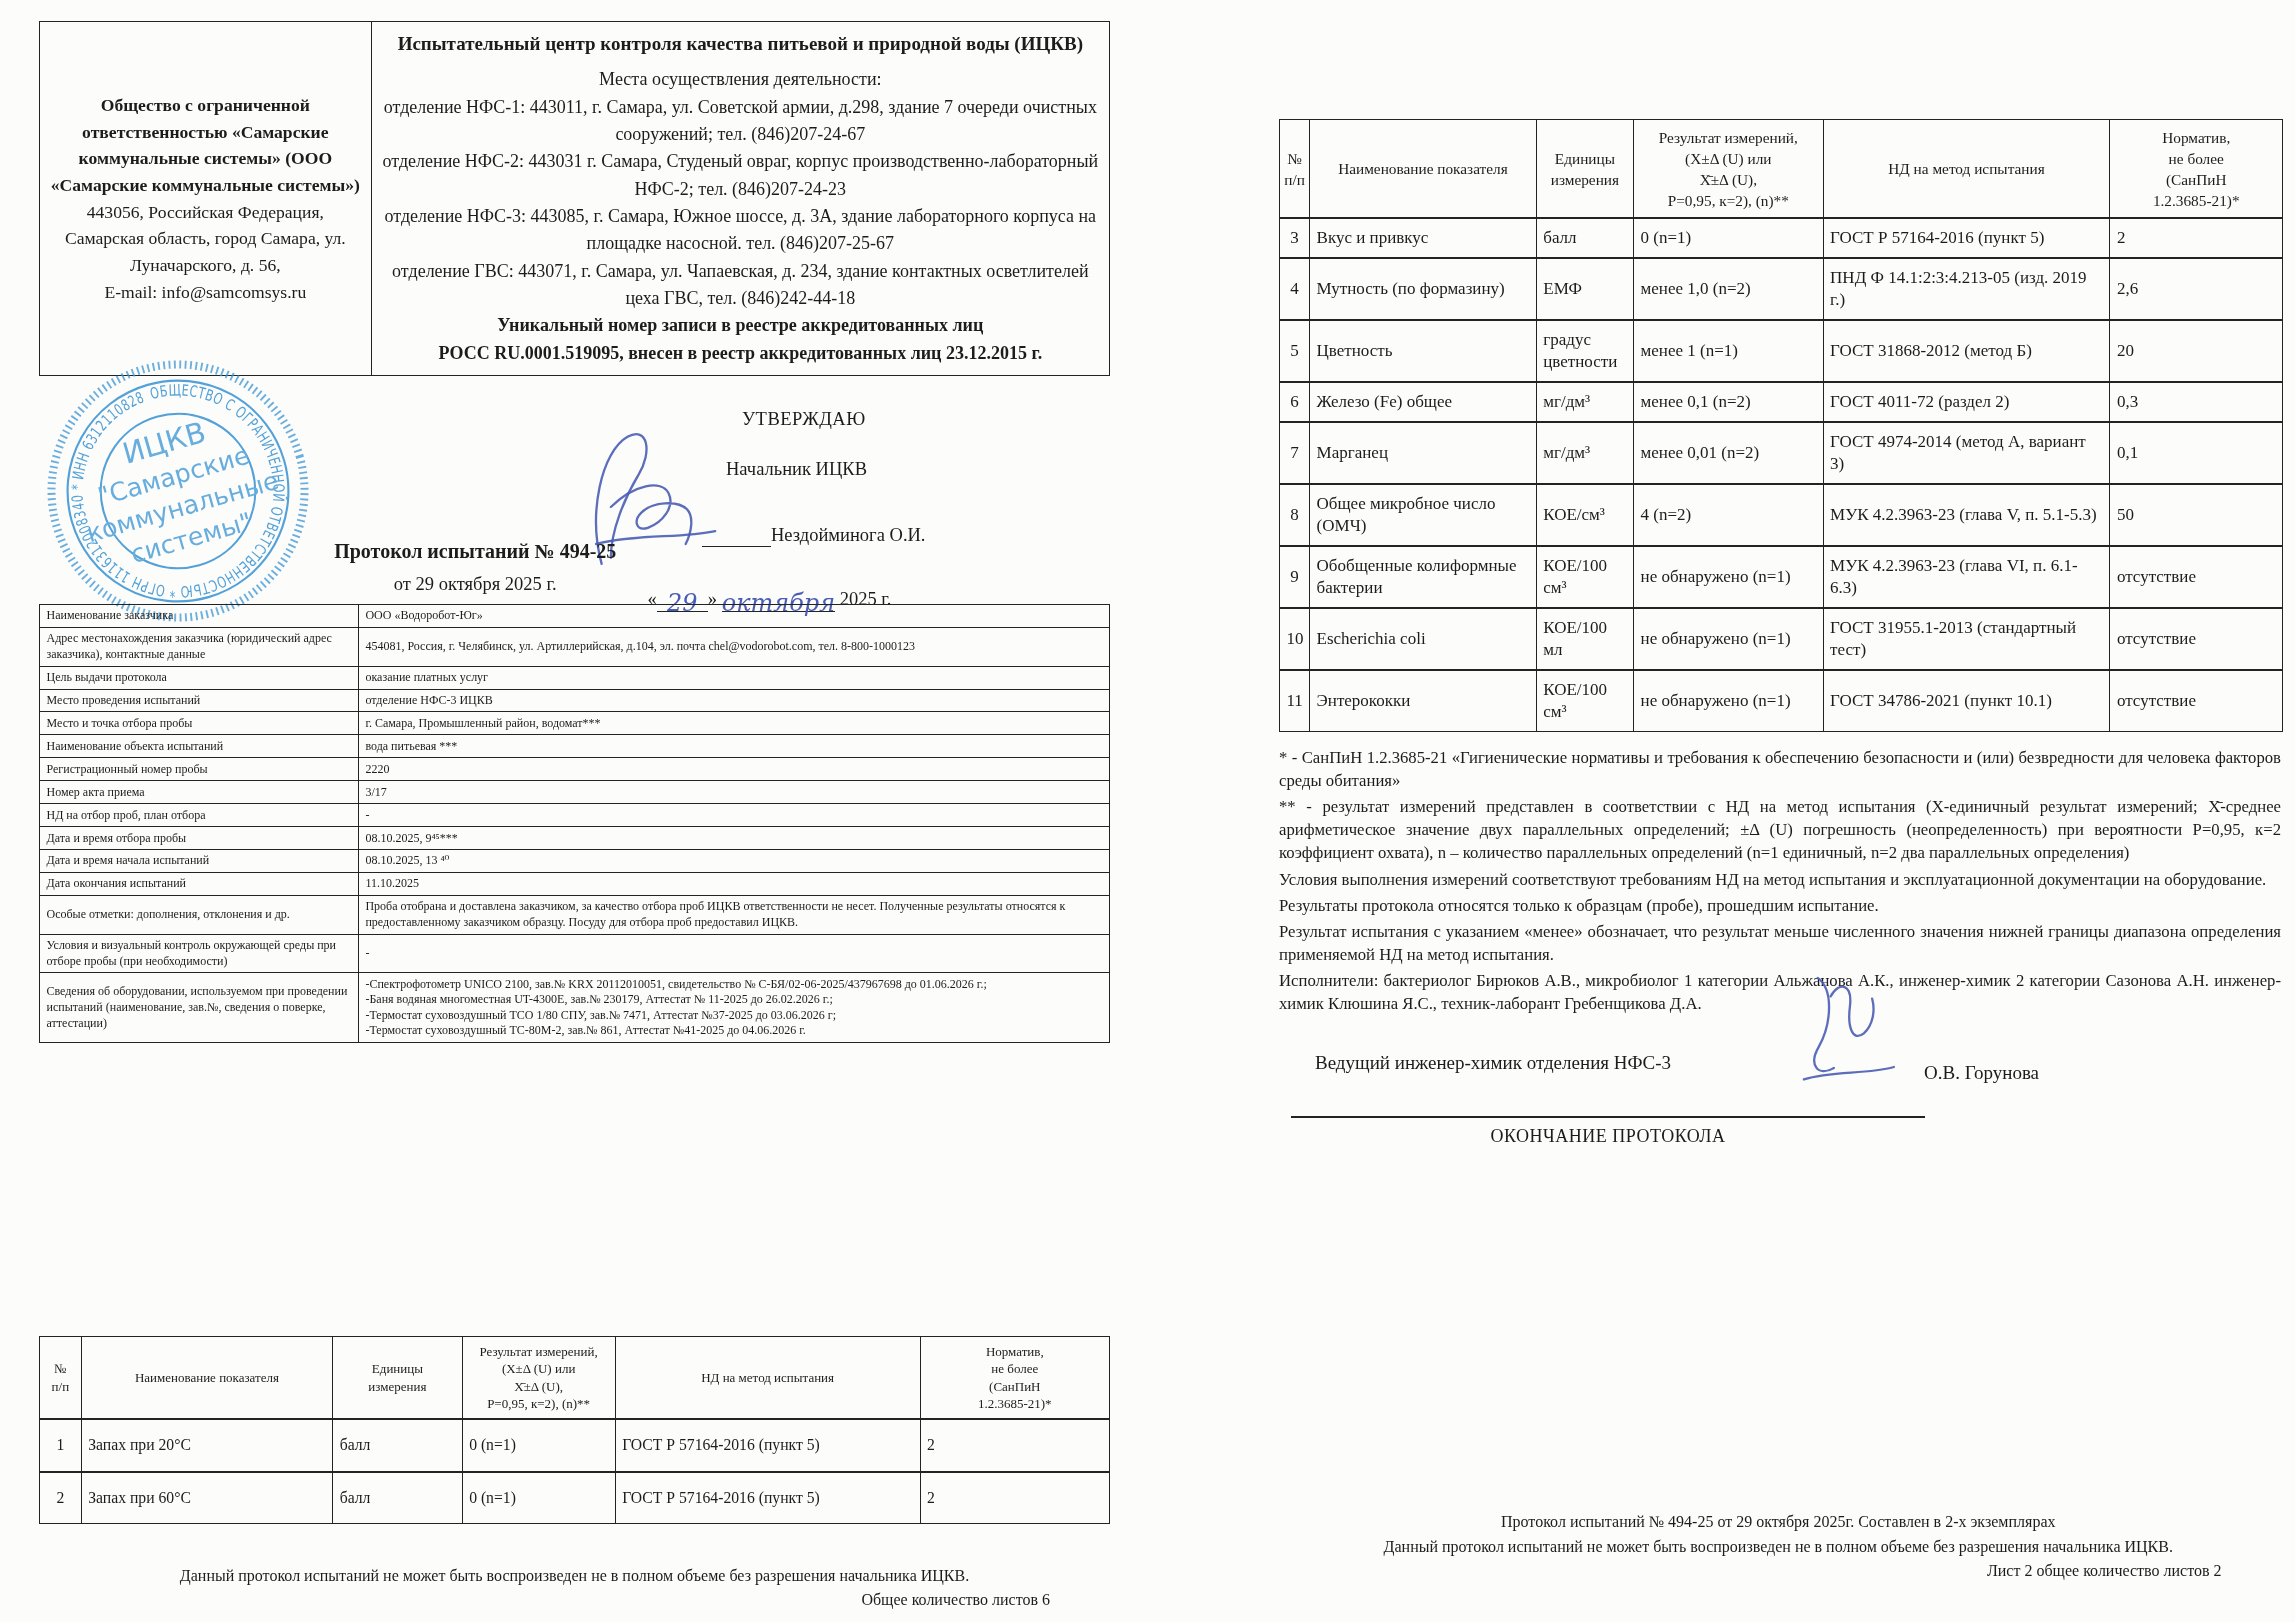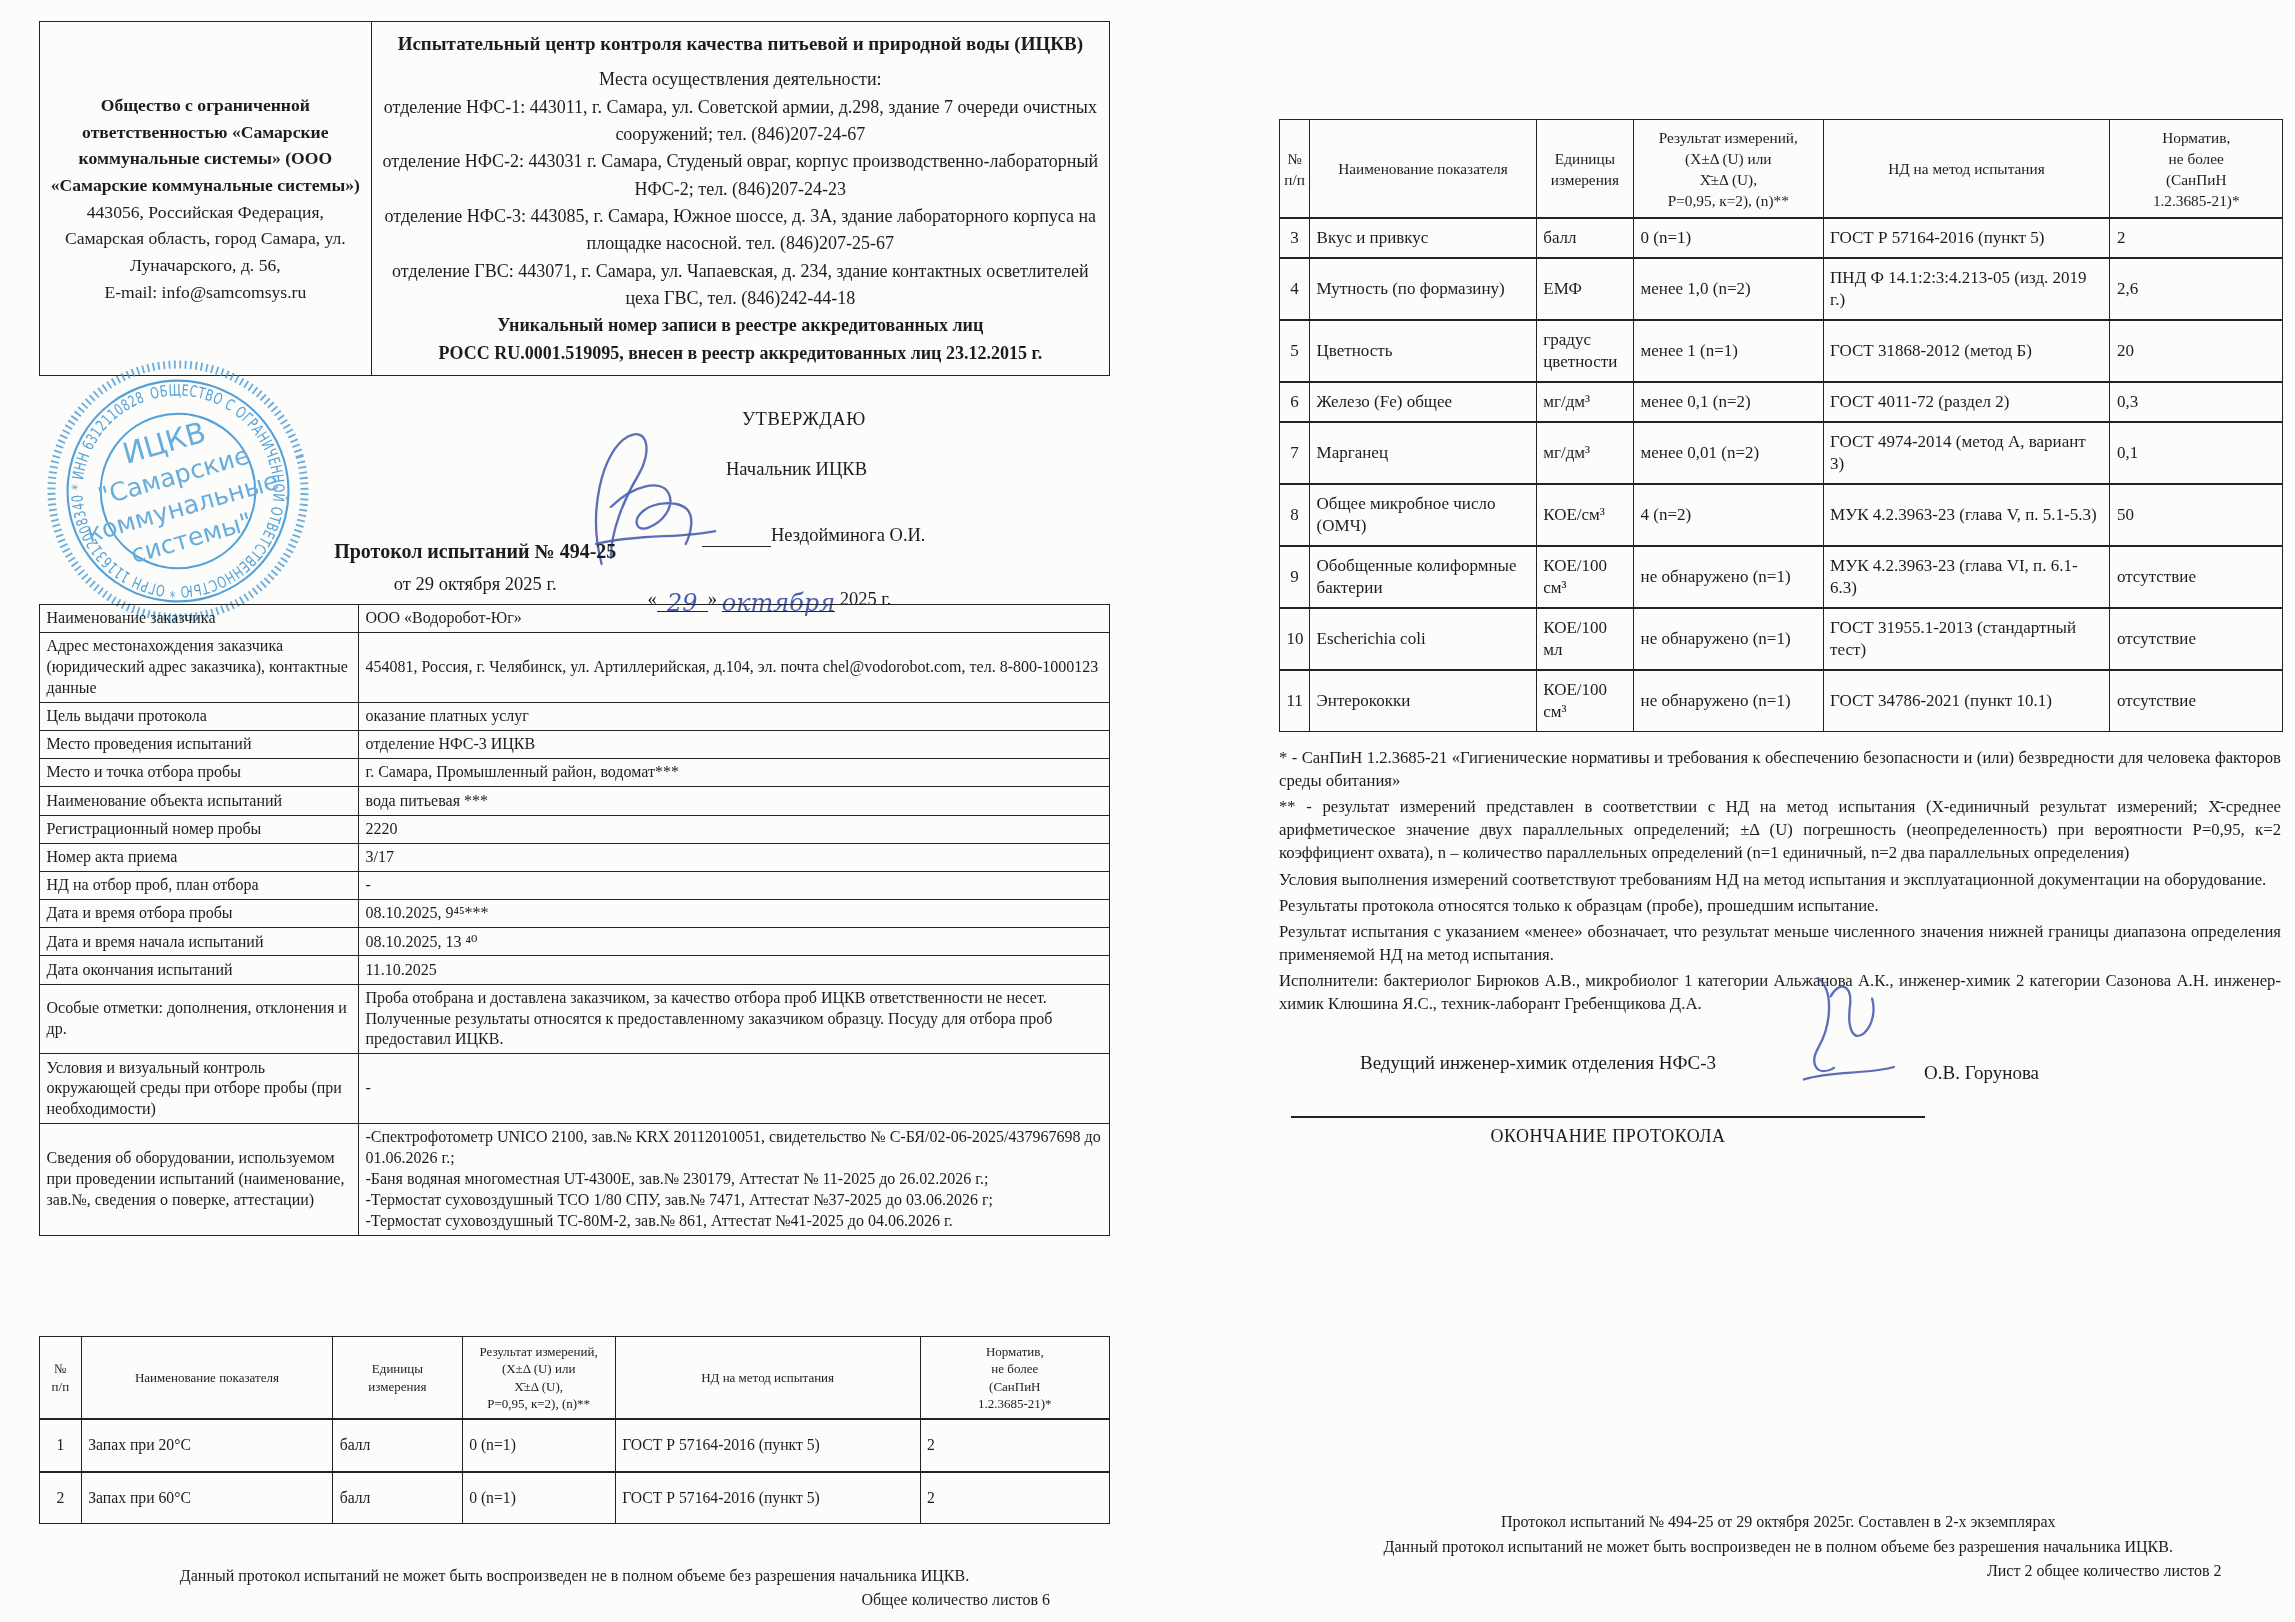--- a/index.html
+++ b/index.html
@@ -37,21 +37,21 @@
   .hand{font-style:italic;color:#4a5db5;font-size:24px;position:relative;top:5.6px;font-family:"DejaVu Serif",serif;}
   .sig-svg path{fill:none;stroke:#4a5db5;stroke-width:5;stroke-linecap:round;opacity:.9;}
   .sig1{position:absolute;left:582px;top:423px;width:139px;height:157px;}
 
   
   .ptitle{position:absolute;top:540px;left:39px;width:76%;text-align:center;font-weight:bold;font-size:20px;}
   .psub{position:absolute;top:574px;left:39px;width:76%;text-align:center;font-size:18.5px;}
 
   
   .info-table{position:absolute;top:604px;left:39px;width:1071px;border-collapse:collapse;table-layout:fixed;}
-  .info-table td{border:1.4px solid #232323;font-size:16px;line-height:1.3;padding:3.2px 6.5px;vertical-align:middle;}
+  .info-table td{border:1.4px solid #232323;font-size:12px;line-height:1.3;padding:3.2px 6.5px;vertical-align:middle;}
   .info-label{width:28.5%;}
   .pre{white-space:pre-line;}
 
   
   .results{border-collapse:collapse;table-layout:fixed;}
   .results th{font-weight:normal;text-align:center;white-space:pre-line;vertical-align:middle;}
   .results td{vertical-align:middle;}
   .c-num{text-align:center;}
 
   .p1 .results{position:absolute;top:1336px;left:39px;width:1071px;}
@@ -63,21 +63,21 @@
   .p2 .results td{font-size:17px;line-height:1.3;padding:7.9px 6.5px;border:1.4px solid #232323;border-top-width:2.3px;}
 
   
   .p1-footer1{position:absolute;top:1567px;left:39px;width:1071px;text-align:center;font-size:16px;}
   .p1-footer2{position:absolute;top:1591px;left:39px;width:1071px;box-sizing:border-box;text-align:right;padding-right:60px;font-size:16px;}
 
   
   .notes{margin:14px 15px 0 131px;font-size:16.7px;line-height:1.38;}
   .notes p{margin:0 0 3.2px 0;text-align:justify;}
   .sign-row{margin:37px 15px 0 131px;position:relative;font-size:19px;height:32px;}
-  .sign-role{margin-left:81px;}
+  .sign-role{margin-left:36px;}
   .sign-name{position:absolute;left:645px;bottom:0;}
   .sig2{position:absolute;left:511px;top:-86px;width:120px;height:130px;}
   .end-sep{margin:32px 0 0 143px;width:634px;border-top:2.3px solid #232323;}
   .end-title{width:634px;margin:7.4px 0 0 143px;text-align:center;font-size:18px;letter-spacing:0.5px;}
   .p2-footer{position:absolute;left:131px;right:18.5px;top:1512px;font-size:16px;line-height:1.25;}
   .p2f1,.p2f2{text-align:center;margin-bottom:4.6px;}
   .p2f3{text-align:right;padding-right:56px;}
 </style>
 </head>
 <body>

